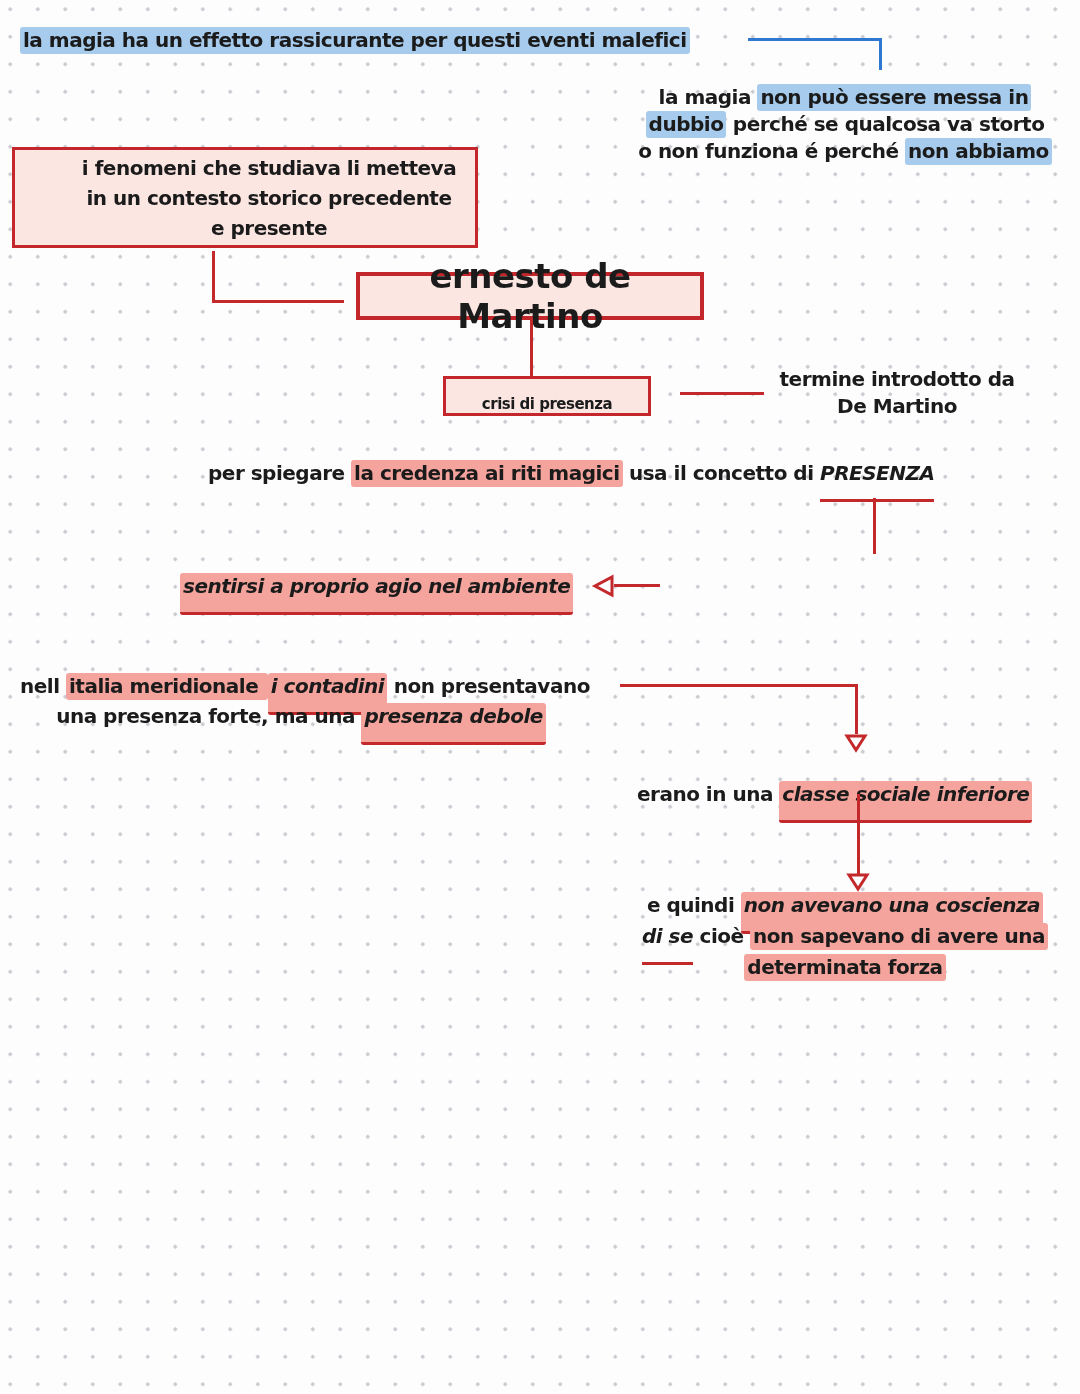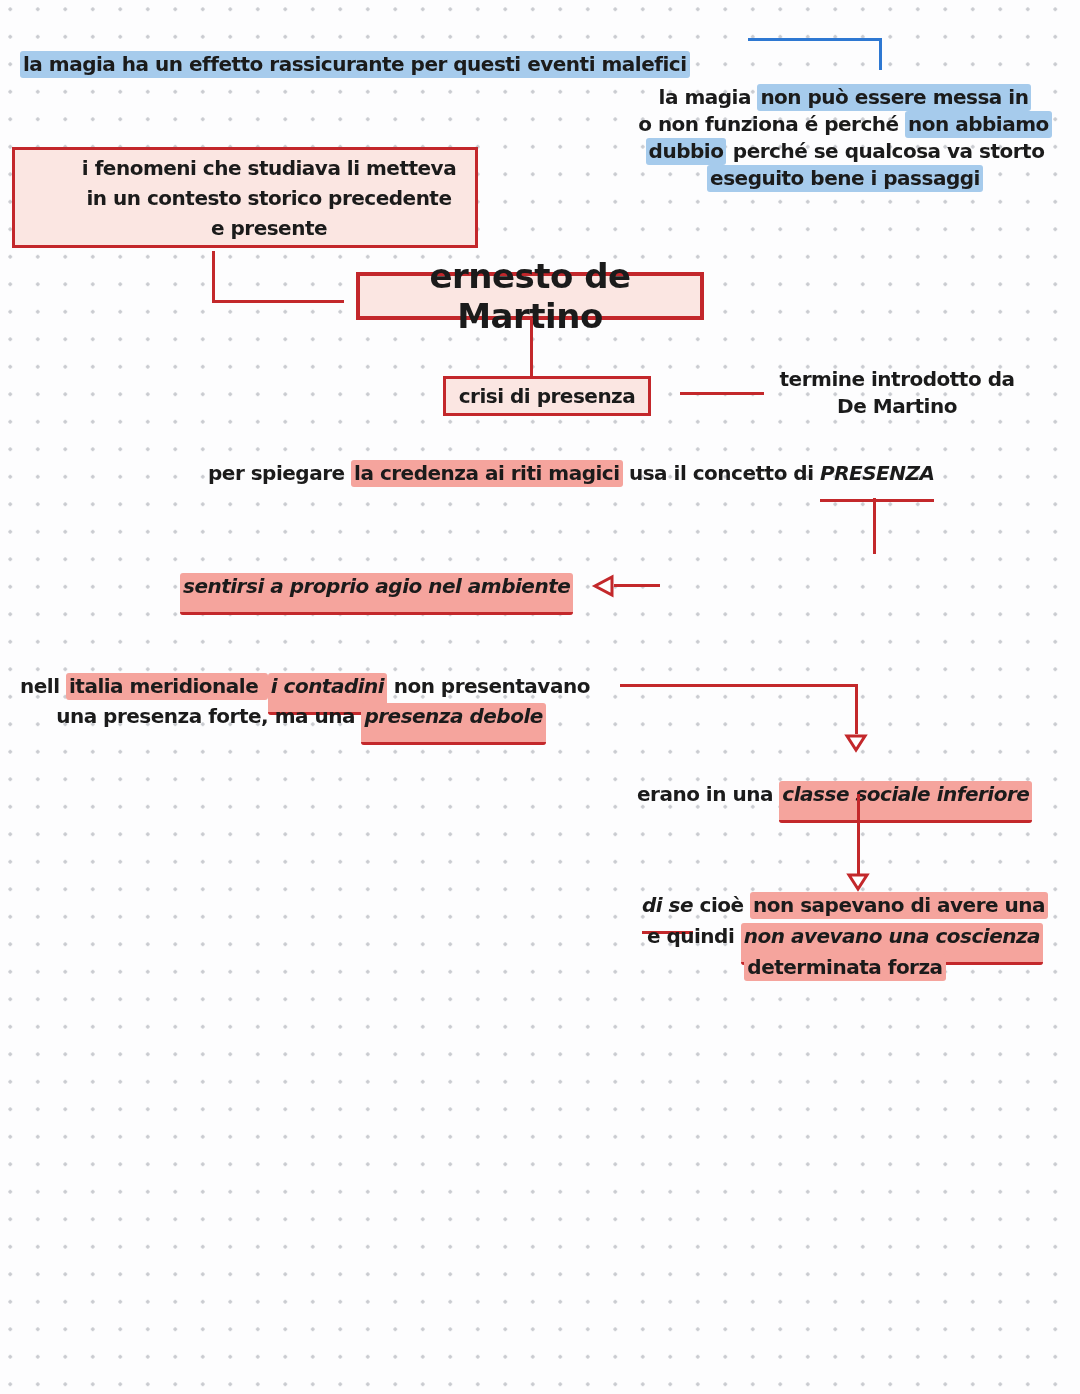--- a/index.html
+++ b/index.html
@@ -30,52 +30,51 @@
   }
   .cl{position:absolute; background:var(--red);}
   .clb{position:absolute; background:var(--blue-line);}
   .ah{position:absolute;}
 </style>
 </head>
 <body>
 
 <div class="stage">
 
-  <div class="note" style="left:20px; top:26px;margin-top:24px;">
+  <div class="note" style="left:20px; top:26px;">
     <span class="hl hlb">la magia ha un effetto rassicurante per questi eventi malefici</span>
   </div>
 
   <div class="clb" style="left:748px; top:38px; width:134px; height:3px;"></div>
   <div class="clb" style="left:879px; top:38px; width:3px; height:32px;"></div>
 
   <div class="note ctr" style="left:615px; top:84px; width:460px; line-height:27px;">
     <span class="ln"><span>la magia </span><span class="hl hlb">non può essere messa in</span></span>
+    <span class="ln"><span class="hl hlb">dubbio</span><span> perché se qualcosa va storto</span></span>
     <span class="ln"><span>o non funziona é perché </span><span class="hl hlb">non abbiamo</span></span>
-    <span class="ln"><span class="hl hlb">dubbio</span><span> perché se qualcosa va storto</span></span>
-    <span class="ln"><span class="hl hlb">eseguito bene i passaggi</span></span>
   </div>
 
   <div class="box" style="left:12px; top:147px; width:412px; height:95px; font-size:20px; line-height:30px;padding-left:48px;">
     <div>
       <span class="ln">i fenomeni che studiava li metteva</span>
       <span class="ln">in un contesto storico precedente</span>
       <span class="ln">e presente</span>
     </div>
   </div>
 
   <div class="cl" style="left:212px; top:251px; width:3px; height:52px;"></div>
   <div class="cl" style="left:212px; top:300px; width:132px; height:3px;"></div>
 
   <div class="box" style="left:356px; top:272px; width:340px; height:40px; border-width:4px; font-size:34px;">
     <span>ernesto de Martino</span>
   </div>
 
   <div class="cl" style="left:530px; top:318px; width:3px; height:58px;"></div>
 
-  <div class="box" style="left:443px; top:376px; width:202px; height:34px; font-size:20px;">
+  <div class="box" style="left:443px; top:376px; width:202px; height:34px; font-size:15px;align-items:flex-end;">
     <span>crisi di presenza</span>
   </div>
 
   <div class="cl" style="left:680px; top:392px; width:84px; height:3px;"></div>
 
   <div class="note ctr" style="left:742px; top:366px; width:310px; line-height:27px;">
     <span class="ln">termine introdotto da</span>
     <span class="ln">De Martino</span>
   </div>
 
@@ -109,18 +108,18 @@
   <div class="note" style="left:637px; top:752px;margin-top:28px;">
     <span>erano in una </span><span class="hl hlp u">classe sociale inferiore</span>
   </div>
 
   <div class="cl" style="left:857px; top:794px; width:3px; height:80px;"></div>
   <svg class="ah" style="left:846px; top:872px;" width="24" height="20" viewBox="0 0 24 20">
     <polygon points="3,3 21,3 12,17" fill="#ffffff" style="stroke:var(--red);" stroke-width="3"></polygon>
   </svg>
 
   <div class="note ctr" style="left:630px; top:890px; width:430px; line-height:31px;">
+    <span class="ln"><span>e quindi </span><span class="hl hlp u">non avevano una coscienza</span></span>
     <span class="ln"><span class="u">di se</span><span> cioè </span><span class="hl hlp">non sapevano di avere una</span></span>
-    <span class="ln"><span>e quindi </span><span class="hl hlp u">non avevano una coscienza</span></span>
     <span class="ln"><span class="hl hlp">determinata forza</span></span>
   </div>
 
 </div>
 
 </body></html>

